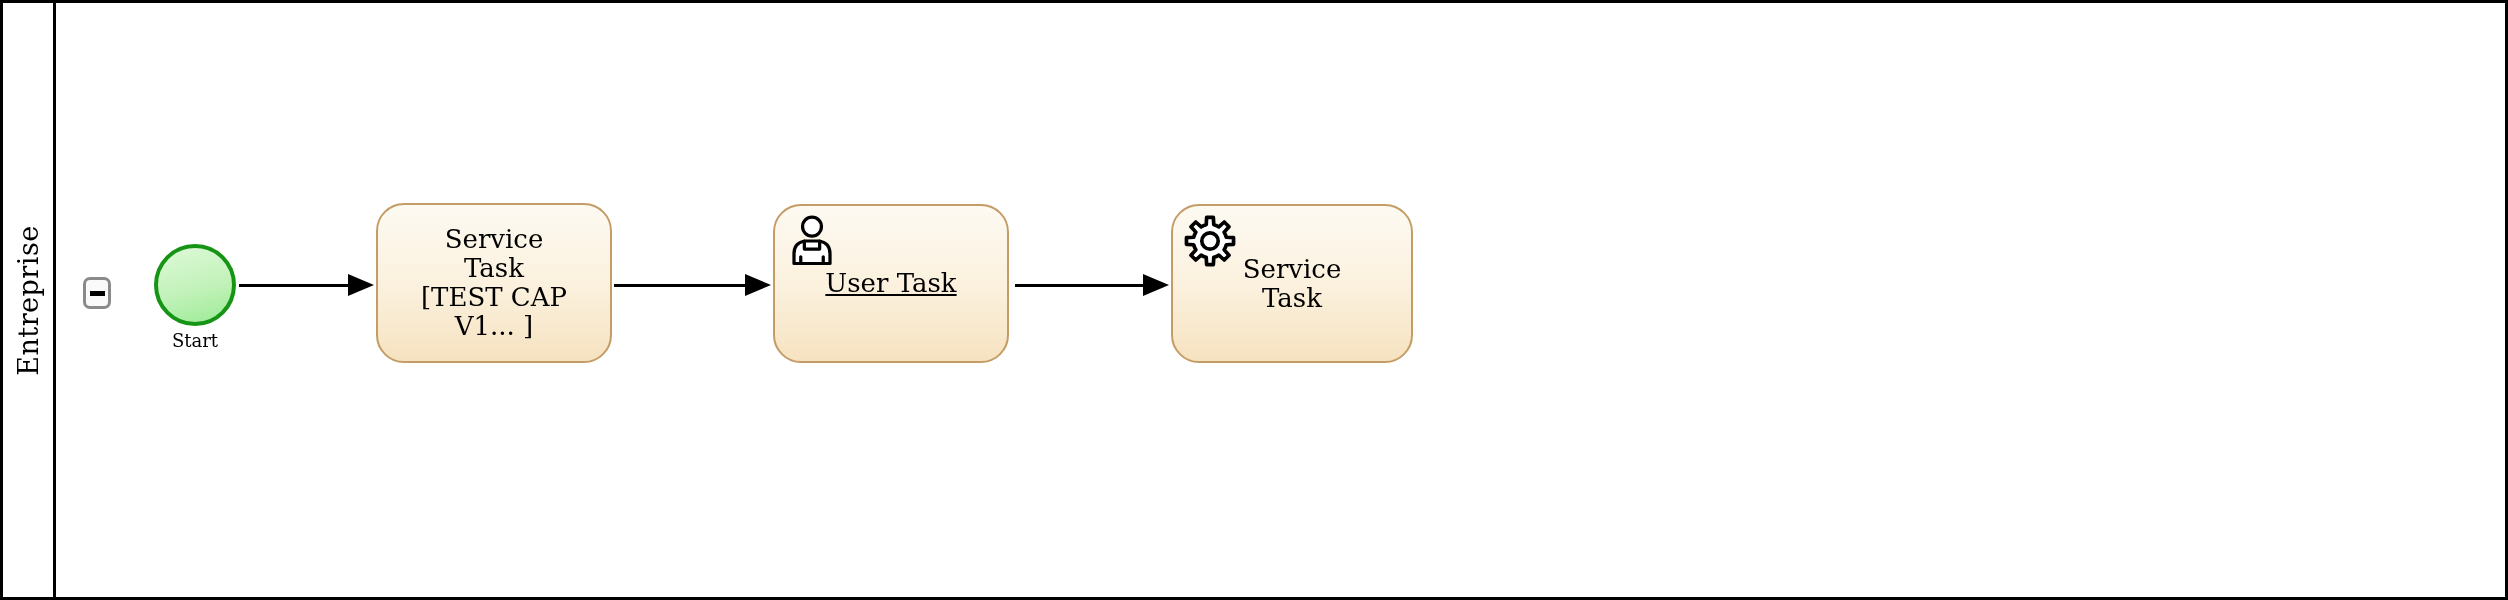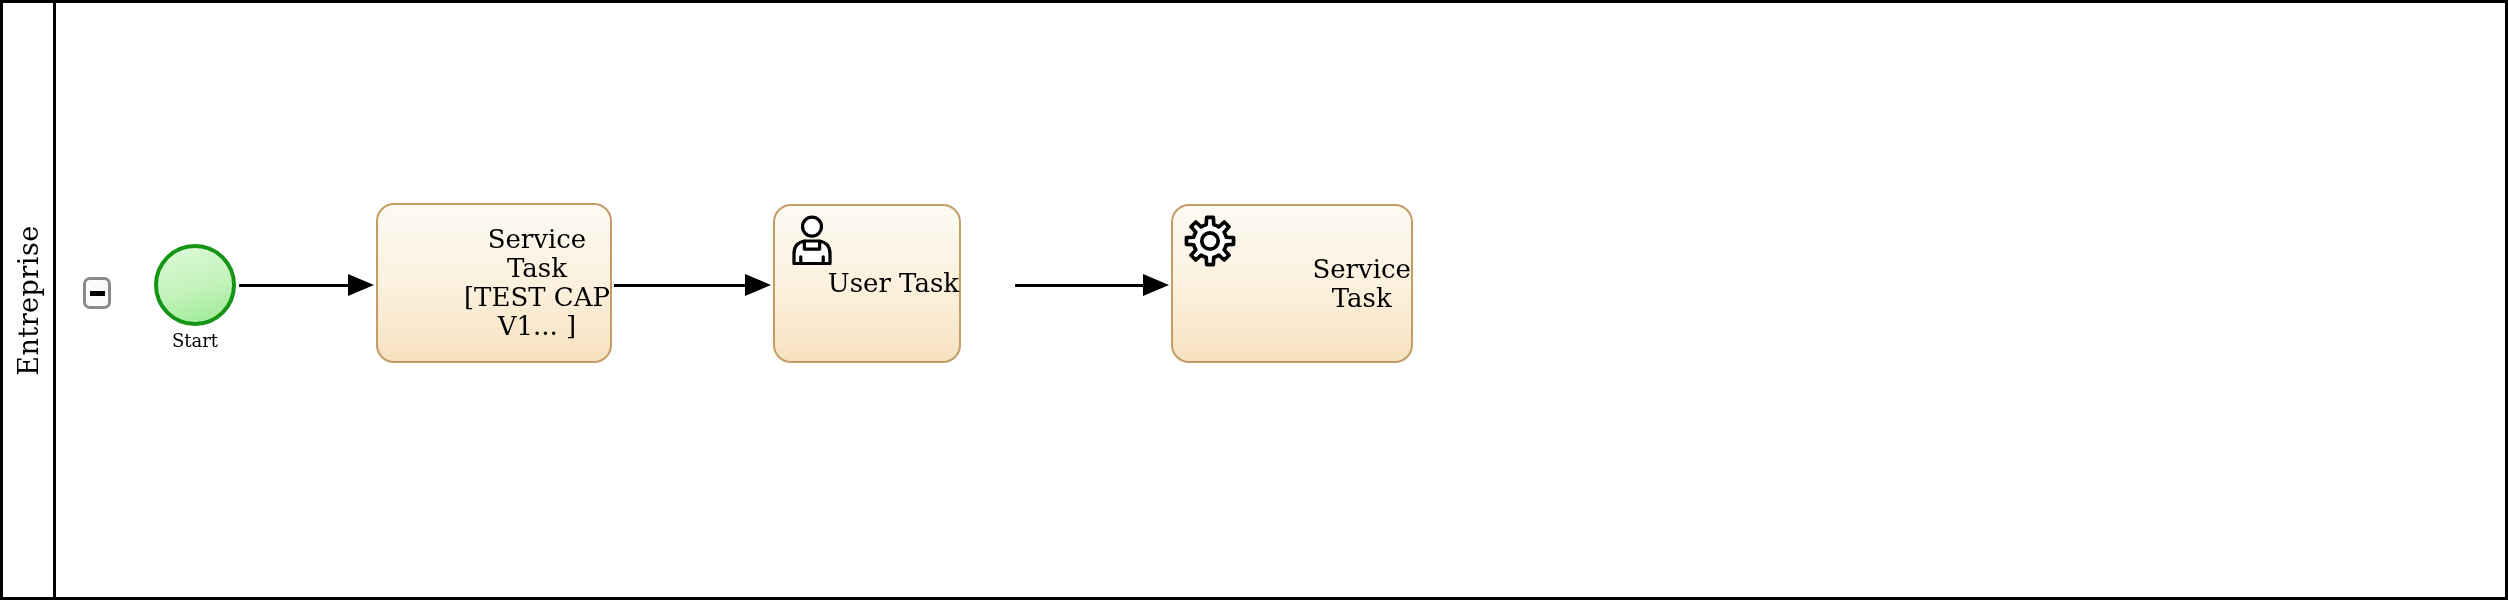--- a/index.html
+++ b/index.html
@@ -74,30 +74,30 @@
     left: 130px; top: 327px;
     width: 124px;
     text-align: center;
     font-size: 18px;
   }
 
   
   .task {
     position: absolute;
     border: 2.5px solid #c49d66;
-    border-radius: 18px;
+    border-radius: 28px;
     background: linear-gradient(180deg, #fdfaf2 0%, #fbf0dc 55%, #f6e2c0 100%);
     box-sizing: border-box;
     display: flex;
     align-items: center;
-    justify-content: flex-end;
+    justify-content: center;
     cursor: pointer;
   }
   .task-1 { left: 373px; top: 200px; width: 236px; height: 160px; }
-  .task-2 { left: 770px; top: 201px; width: 188px; height: 159px; }
+  .task-2 { left: 770px; top: 201px; width: 236px; height: 159px; text-decoration: underline; }
   .task-3 { left: 1168px; top: 201px; width: 242px; height: 159px; }
 
   .task-label {
     font-size: 26px;
     line-height: 29px;
     text-align: center;
     white-space: pre-line;
   }
 
   .task-icon {

